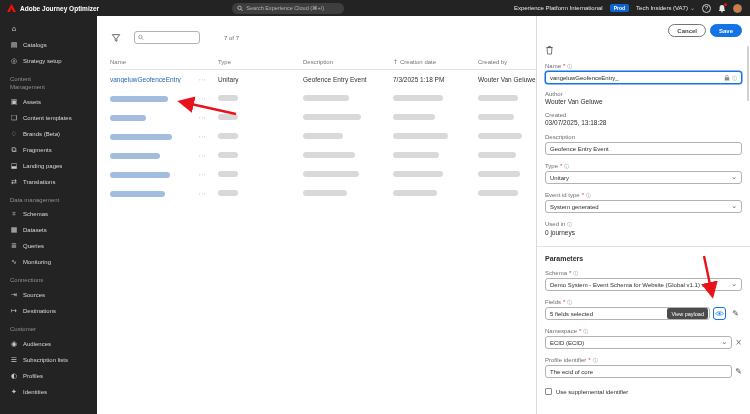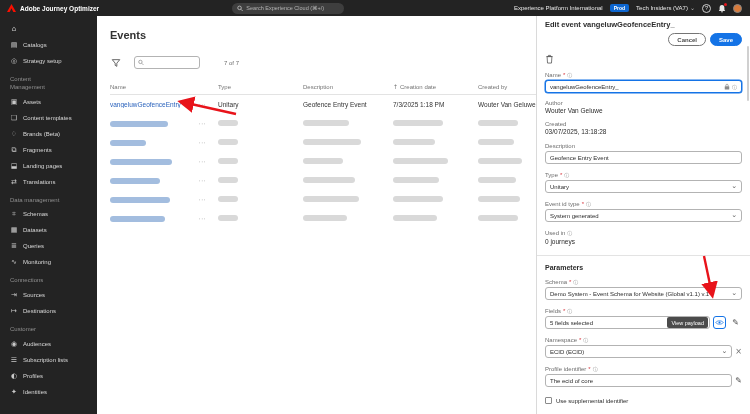--- a/index.html
+++ b/index.html
@@ -209,21 +209,20 @@
       <span class="ico">◐</span>
       <span class="lb">Profiles</span>
     </div>
   <div class="sbi">
       <span class="ico">✦</span>
       <span class="lb">Identities</span>
     </div>
 </nav>
 
 <section class="main">
-  <h1 class="pg-title">Events</h1>
 
   <div class="controls">
     <span class="funnel">
       <svg width="10" height="10" viewBox="0 0 12 12" fill="none" stroke="#4b4b4b" stroke-width="1">
         <path d="M1.5 2 H10.5 L7 6.2 V10 L5 8.8 V6.2 Z"></path>
       </svg>
     </span>
     <span class="msearch">
       <svg width="7" height="7" viewBox="0 0 10 10" fill="none" stroke="#8a8a8a" stroke-width="1.2">
         <circle cx="4" cy="4" r="2.8"></circle>
@@ -320,21 +319,20 @@
         <span class="dots ico-font">···</span>
       </div>
     <div><span class="bar" style="width:20px"></span></div>
     <div><span class="bar" style="width:44px"></span></div>
     <div><span class="bar" style="width:44px"></span></div>
     <div><span class="bar" style="width:40px"></span></div>
   </div>
 </section>
 
 <aside class="panel">
-  <div class="p-title">Edit event vangeluwGeofenceEntry_</div>
   <div class="p-actions">
     <button class="btn">Cancel</button>
     <button class="btn primary">Save</button>
   </div>
   <div class="trash">
     <svg width="9" height="10" viewBox="0 0 10 11" fill="none" stroke="#5a5a5a" stroke-width="0.9">
       <path d="M1.5 2.8 H8.5"></path>
         <path d="M3.8 2.8 V1.5 H6.2 V2.8"></path>
         <path d="M2.3 2.8 L2.8 10 H7.2 L7.7 2.8 Z"></path>
     </svg>

